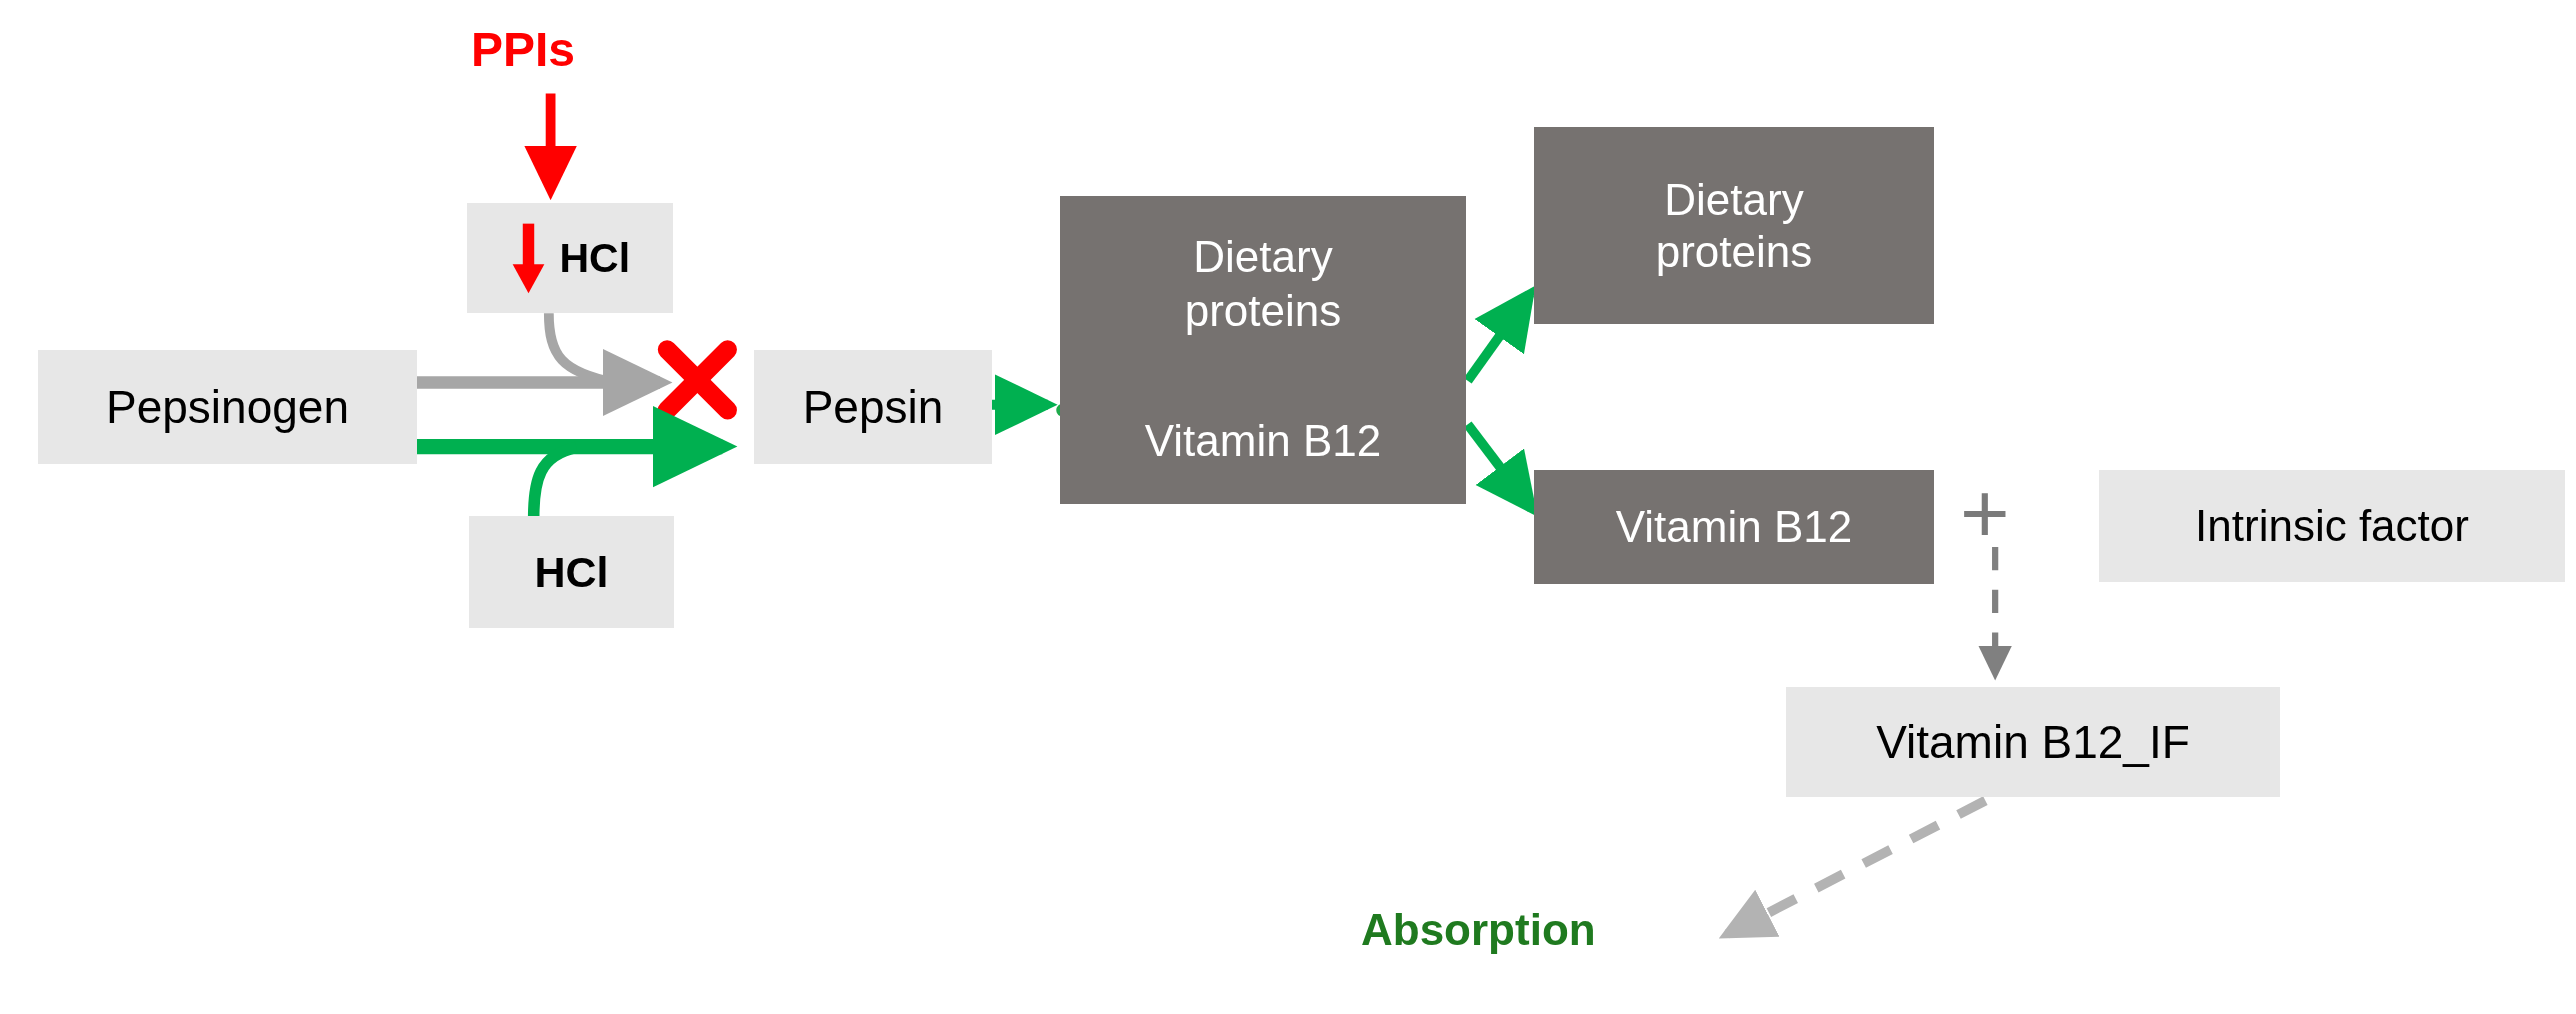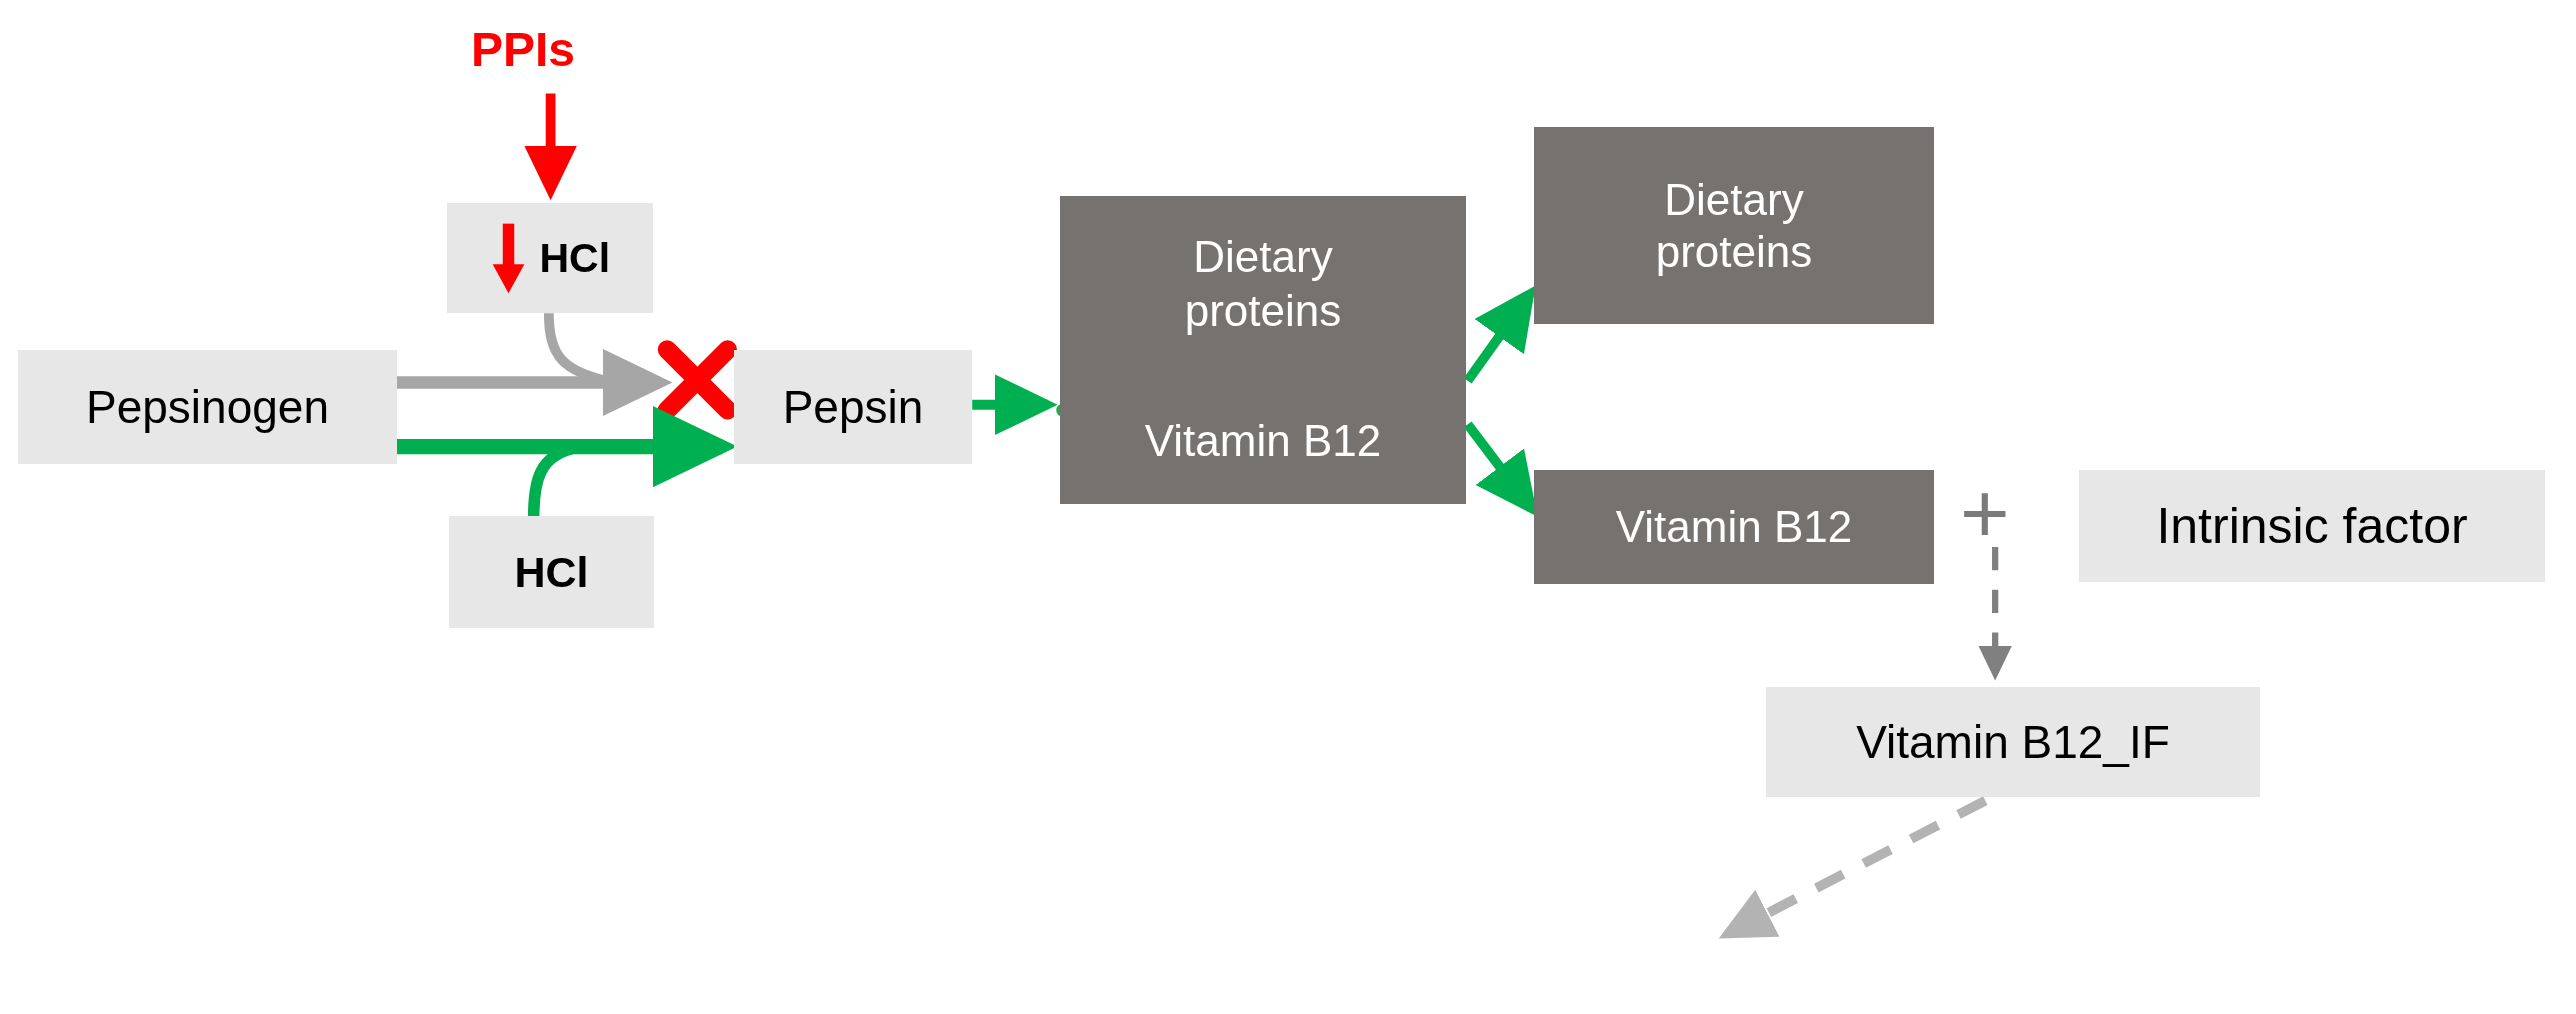--- a/index.html
+++ b/index.html
@@ -28,20 +28,21 @@
     display: flex;
     align-items: center;
     justify-content: center;
     text-align: center;
     box-sizing: border-box;
     line-height: 1.18;
   }
   .node-light {
     background: #e7e7e7;
     color: #000000;
+    margin-left: 20px;
   }
   .node-dark {
     background: #767270;
     color: #ffffff;
   }
   .plain-label {
     position: absolute;
     display: flex;
     align-items: center;
     justify-content: flex-start;
@@ -198,23 +199,26 @@
   </div>
 
   <div class="node node-dark" style="left:1534px; top:470px; width:400px; height:114px; font-size:44px;">
     <span>Vitamin B12</span>
   </div>
 
   <div class="plain-label" style="left:1960px; top:471px; width:75px; height:85px; color:#7a7a7a; font-size:85px; font-weight:300;">
     <span>+</span>
   </div>
 
-  <div class="node node-light" style="left:2079px; top:470px; width:466px; height:112px; font-size:50px;">
+  <div class="node node-light" style="left:2079px; top:470px; width:466px; height:112px; font-size:44px;">
     <span>Intrinsic factor</span>
   </div>
 
   <div class="node node-light" style="left:1766px; top:687px; width:494px; height:110px; font-size:46px;">
     <span>Vitamin B12_IF</span>
   </div>
 
+  <div class="plain-label" style="left:1361px; top:898px; width:356px; height:64px; color:#1f7a1f; font-size:44px; font-weight:bold;">
+    <span>Absorption</span>
+  </div>
 
 </div>
 
 
 </body></html>

